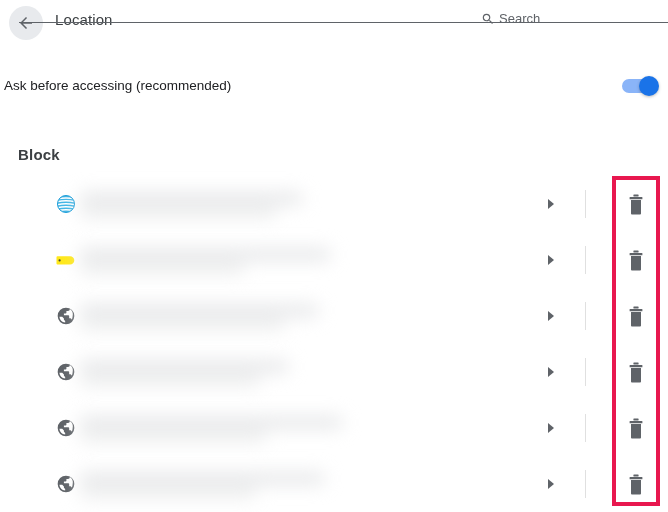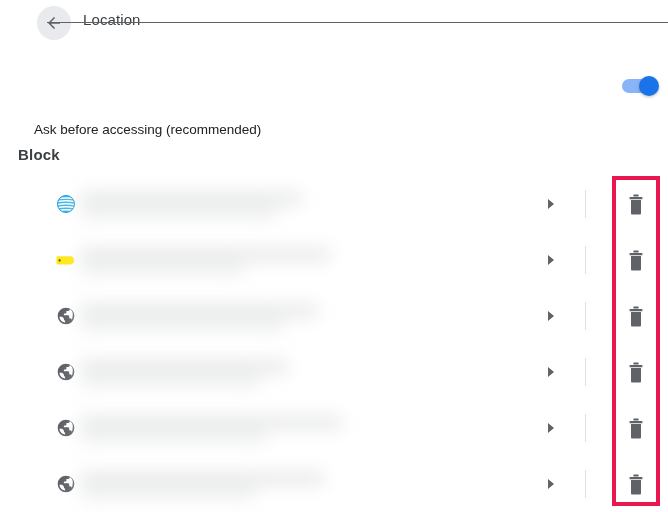--- a/index.html
+++ b/index.html
@@ -17,21 +17,20 @@
     -webkit-font-smoothing: antialiased;
   }
 
   
   .header {
     position: absolute;
     left: 0;
     top: 0;
     width: 580px;
     height: 46px;
-    margin-left: 28px;
   }
   .back-button {
     position: absolute;
     left: 9px;
     top: 6px;
     width: 34px;
     height: 34px;
     border-radius: 50%;
     background: #e8eaed;
     display: flex;
@@ -91,25 +90,24 @@
   
   .ask-row {
     position: absolute;
     left: 0;
     top: 66px;
     width: 668px;
     height: 44px;
   }
   .ask-label {
     position: absolute;
-    left: 34px;
+    left: 4px;
     top: 12px;
     font-size: 13.5px;
     color: #202124;
-    margin-top: 44px;
   }
   .toggle {
     position: absolute;
     left: 622px;
     top: 13px;
     width: 34px;
     height: 14px;
     border-radius: 7px;
     background: #8ab4f8;
     cursor: pointer;
@@ -219,20 +217,28 @@
   <div class="back-button">
     <span>
       <svg width="18" height="18" viewBox="0 0 24 24" aria-hidden="true">
         <path d="M20 11H7.8l5.6-5.6L12 4l-8 8 8 8 1.4-1.4L7.8 13H20z" fill="#5f6368"></path>
       </svg>
     </span>
   </div>
 
   <div class="page-title">Location</div>
 
+  <div class="search-wrap">
+    <span class="search-icon">
+      <svg width="14" height="14" viewBox="0 0 24 24" aria-hidden="true">
+        <path d="M15.5 14h-.79l-.28-.27A6.47 6.47 0 0016 9.5 6.5 6.5 0 109.5 16c1.61 0 3.09-.59 4.23-1.57l.27.28v.79l5 4.99L20.49 19l-4.99-5zm-6 0C7.01 14 5 11.99 5 9.5S7.01 5 9.5 5 14 7.01 14 9.5 11.99 14 9.5 14z" fill="#5f6368"></path>
+      </svg>
+    </span>
+    <input class="search-input" type="text" placeholder="Search" style="">
+  </div>
   <div class="search-underline"></div>
 </div>
 
 <div class="ask-row">
   <div class="ask-label">Ask before accessing (recommended)</div>
   <div class="toggle">
     <div class="toggle-knob"></div>
   </div>
 </div>
 

